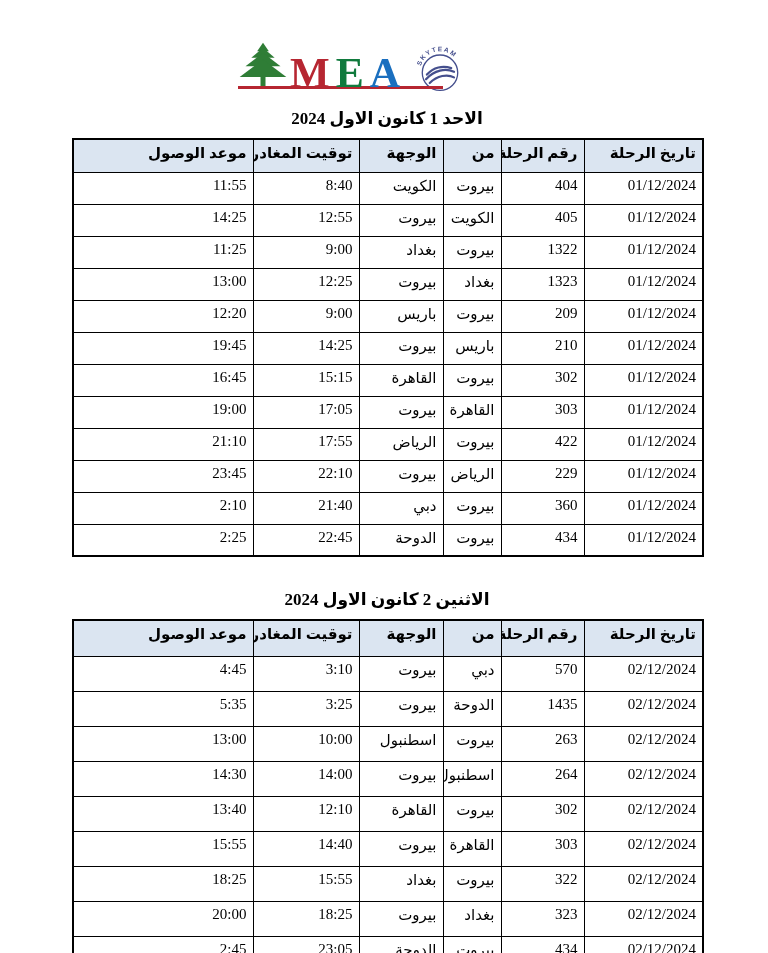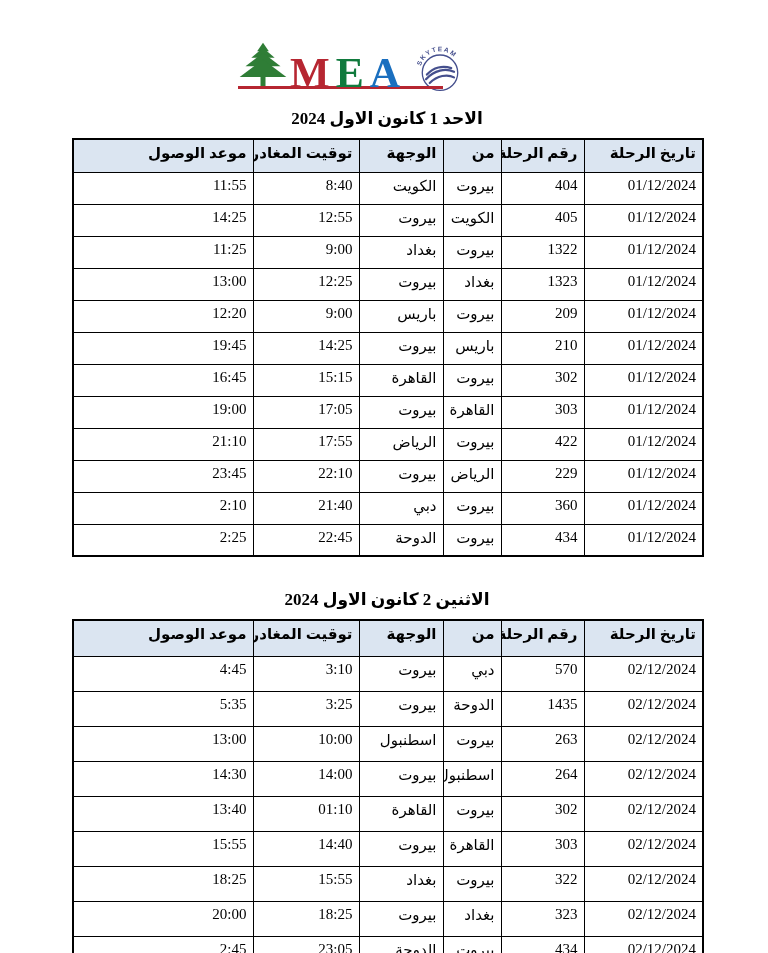--- a/index.html
+++ b/index.html
@@ -283,21 +283,21 @@
           <td>اسطنبول</td>
           <td>بيروت</td>
           <td>14:00</td>
           <td>14:30</td>
         </tr>
         <tr>
           <td>02/12/2024</td>
           <td>302</td>
           <td>بيروت</td>
           <td>القاهرة</td>
-          <td>01:10</td>
+          <td>12:10</td>
           <td>13:40</td>
         </tr>
         <tr>
           <td>02/12/2024</td>
           <td>303</td>
           <td>القاهرة</td>
           <td>بيروت</td>
           <td>14:40</td>
           <td>15:55</td>
         </tr>

